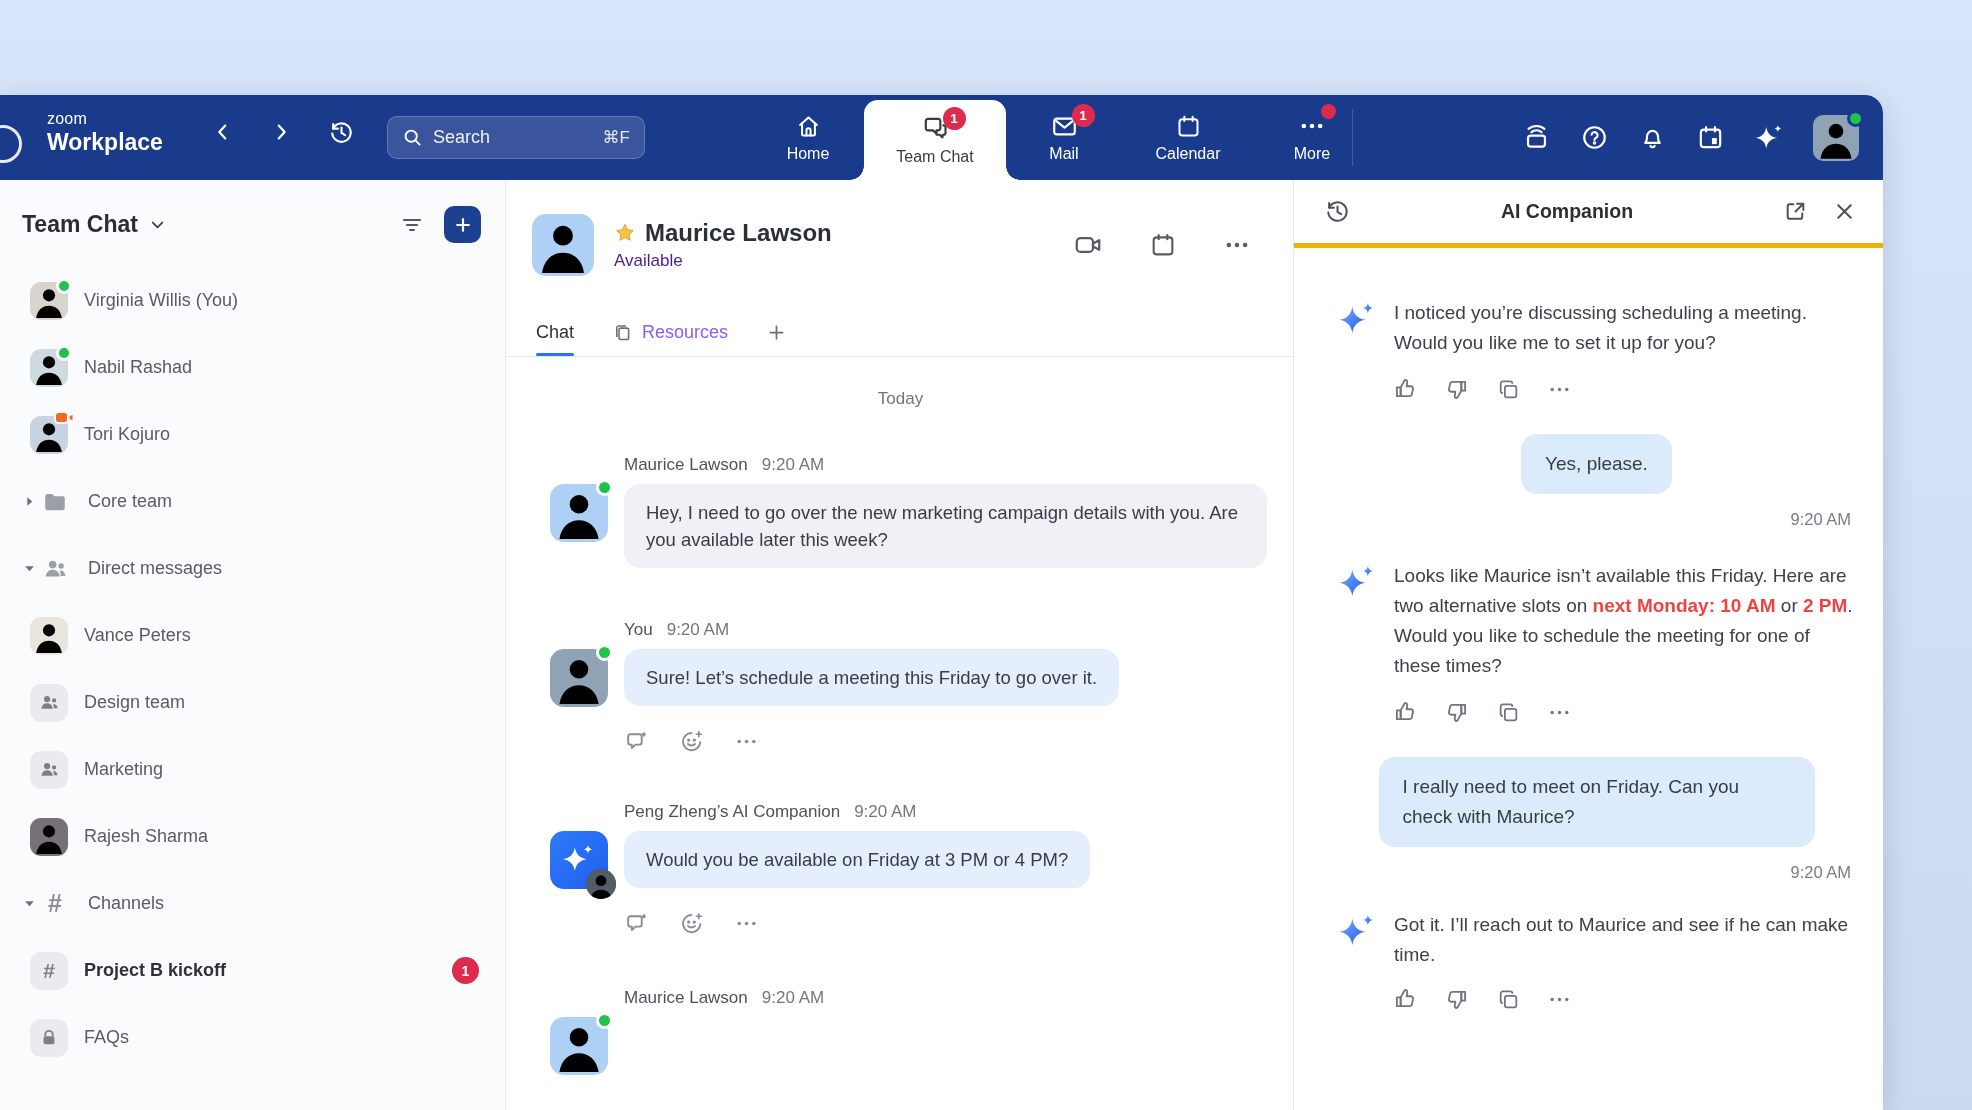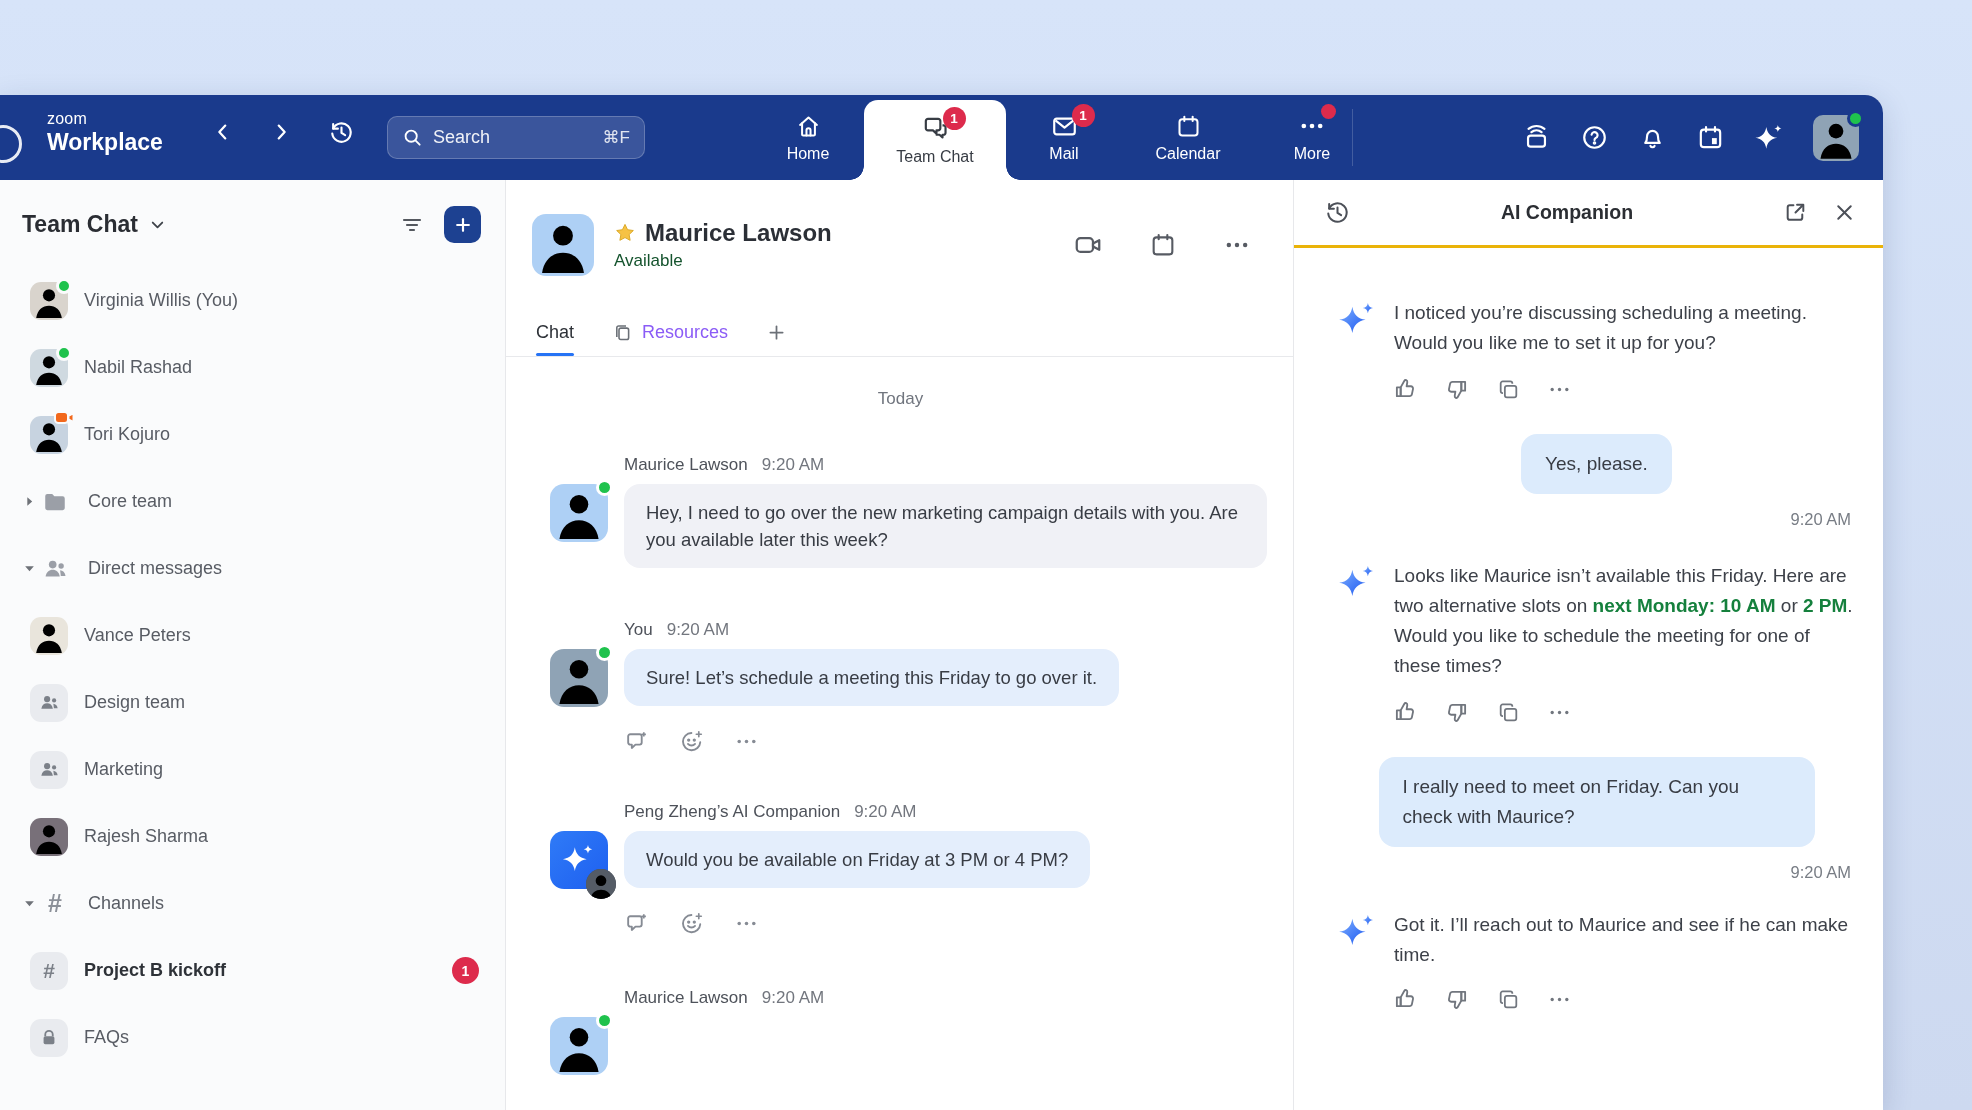--- a/index.html
+++ b/index.html
@@ -68,21 +68,21 @@
   .hash-glyph{font-size:21px;font-weight:700;color:#7b8088}
   .hash-glyph.lg{font-size:25px;color:#8b9098}
   
   .chat{flex:1;display:flex;flex-direction:column;background:#fff;min-width:0}
   .chat-header{height:130px;display:flex;align-items:center;padding:0 42px 0 26px}
   .ch-avatar{position:relative;width:62px;height:62px;border-radius:14px;flex:none}
   .ch-avatar .av-base{width:100%;height:100%;border-radius:inherit;overflow:hidden}
   .ch-info{margin-left:20px}
   .ch-name-row{display:flex;align-items:center;gap:9px}
   .ch-name{font-size:24px;font-weight:700;color:#2b2f36}
-  .ch-status{font-size:17px;color:#14532d;margin-top:4px}
+  .ch-status{font-size:17px;color:#4c1d95;margin-top:4px}
   .ch-actions{margin-left:auto;display:flex;align-items:center;gap:46px;color:#575b63}
   .chat-tabbar{display:flex;align-items:flex-end;gap:38px;padding:0 0 0 30px;border-bottom:1px solid #e8e9ec;height:47px}
   .ctab{display:flex;align-items:center;gap:9px;padding-bottom:13px;cursor:pointer;position:relative}
   .ctab .ctab-label{font-size:18px;color:#8b5cf6}
   .ctab.active .ctab-label{color:#2e3238;font-weight:500}
   .ctab.active::after{content:"";position:absolute;left:0;right:0;bottom:0;height:3px;border-radius:2px;background:var(--accent-blue)}
   .ctab-plus{color:#6b7077;padding-bottom:13px;cursor:pointer}
   .chat-body{flex:1;padding:0 26px 0 28px;overflow:hidden}
   .today{margin-top:32px;text-align:center;font-size:17px;color:#70757e}
   .msg-name{margin:0 0 0 90px;font-size:17px;color:#4e525a}
@@ -93,29 +93,29 @@
   .msg-avatar .av-base{width:100%;height:100%;border-radius:inherit;overflow:hidden}
   .msg-avatar .presence{border-color:#fff}
   .bubble{margin-left:16px;padding:15px 22px;border-radius:16px;font-size:18.5px;line-height:27px;color:#383c44;max-width:648px;align-self:flex-start}
   .bubble.gray{background:var(--bubble-gray)}
   .bubble.blue{background:var(--bubble-blue)}
   .msg-actions{margin:22px 0 0 90px;display:flex;gap:30px;color:#868b94}
   .ai-chat-avatar{background:linear-gradient(135deg,#2f7bf7,#1e5ff0);display:flex;align-items:center;justify-content:center;border-radius:14px}
   .ai-mini{position:absolute;right:-8px;bottom:-10px;width:30px;height:30px;border-radius:50%;overflow:hidden;background:#4a5058}
   
   .ai-panel{width:590px;flex:none;background:#fff;border-left:1px solid #e7e8eb;display:flex;flex-direction:column}
-  .ai-header{height:68px;display:flex;align-items:center;padding:0 26px 0 30px;border-bottom:3px solid #eab308;flex:none}
+  .ai-header{height:68px;display:flex;align-items:center;padding:0 26px 0 30px;border-bottom:5px solid #eab308;flex:none}
   .ai-title{flex:1;text-align:center;font-size:19.5px;font-weight:700;color:#2b2e33}
   .ai-header .icon-btn{color:#4c5058}
   .ai-header-right{display:flex;gap:24px}
   .ai-body{flex:1;padding:0 26px 0 44px;overflow:hidden}
   .ai-msg{display:flex;align-items:flex-start}
   .ai-msg .sparkle{flex:none;margin-top:3px}
   .ai-msg p{margin-left:18px;font-size:19px;line-height:30px;color:#3d4149;width:464px}
-  .ai-msg p b{font-weight:700;color:#15803d}
+  .ai-msg p b{font-weight:700;color:#ef4444}
   .m1{margin-top:50px}.m2{margin-top:32px}.m3{margin-top:28px}
   .reactions{margin:18px 0 0 54px;display:flex;gap:26px;color:#71767e}
   .user-bubble-row{display:flex;justify-content:center;margin-top:32px;padding-right:2px}
   .user-bubble{background:var(--ai-user-bubble);border-radius:16px;padding:15px 24px;font-size:19px;line-height:30px;color:#383c44;max-width:436px}
   .bubble-time{text-align:right;margin-top:16px;font-size:16.5px;color:#787d85;padding-right:6px}
   
   .av-base svg{width:100%;height:100%}
   .av-maurice{background:#aed0f5}
   .av-you{background:#8fa3b5}
   .av-virginia{background:#d9d4cd}

